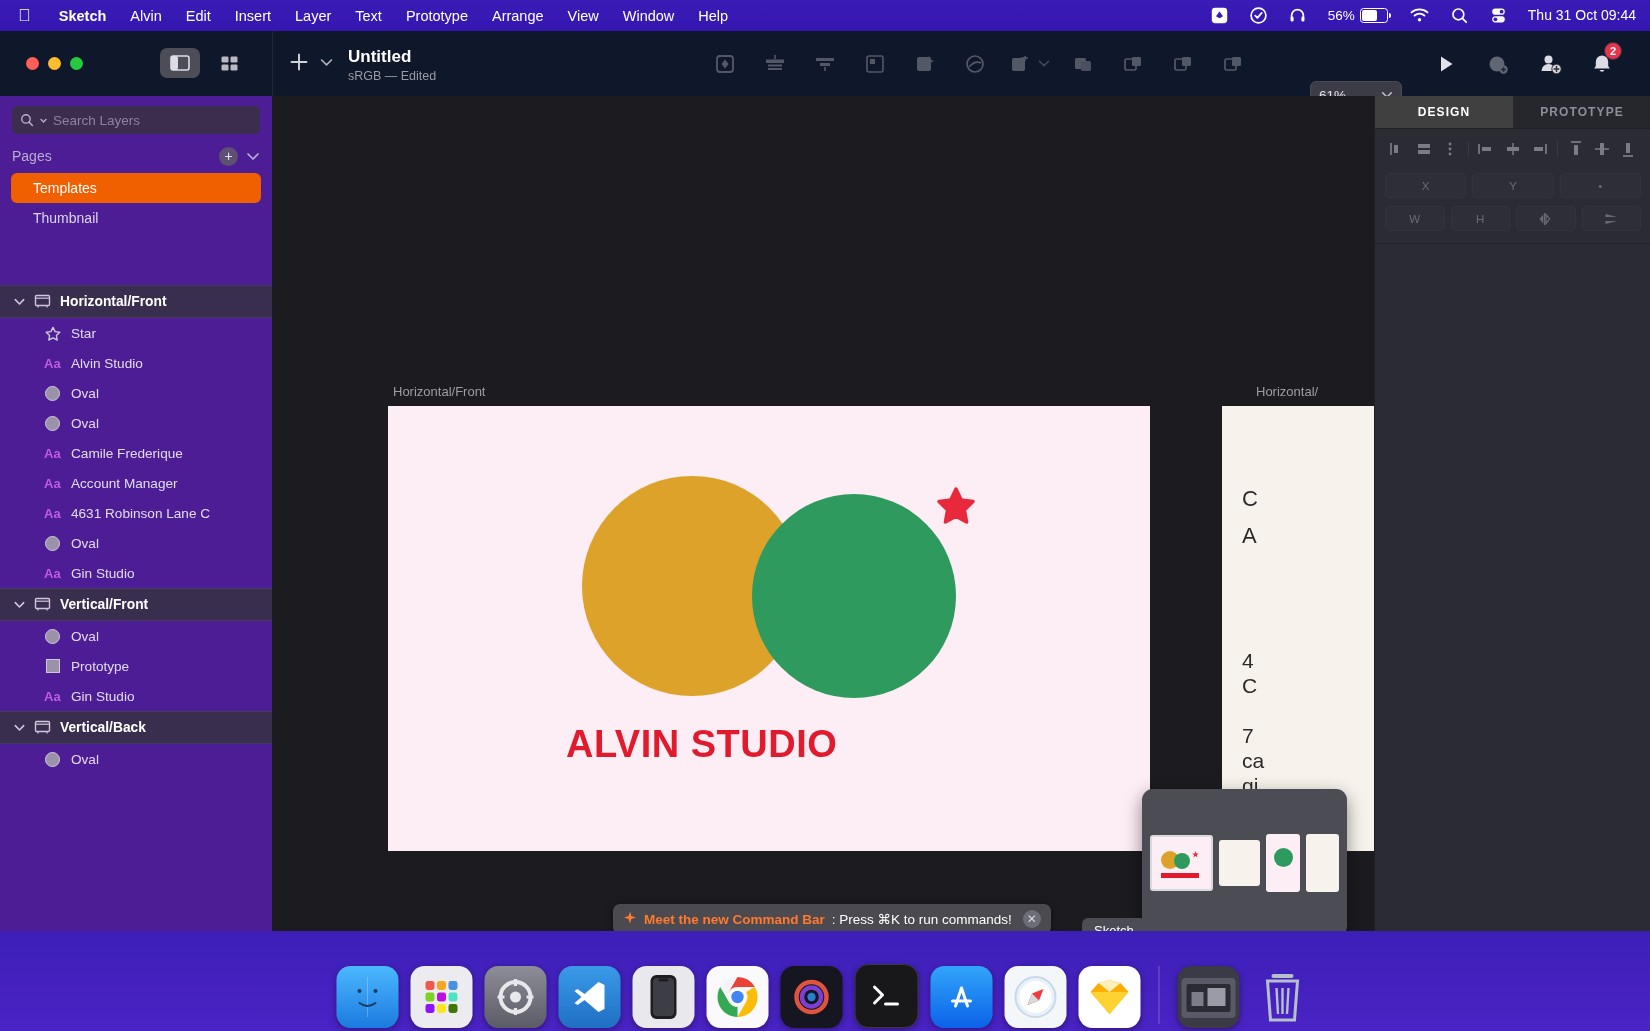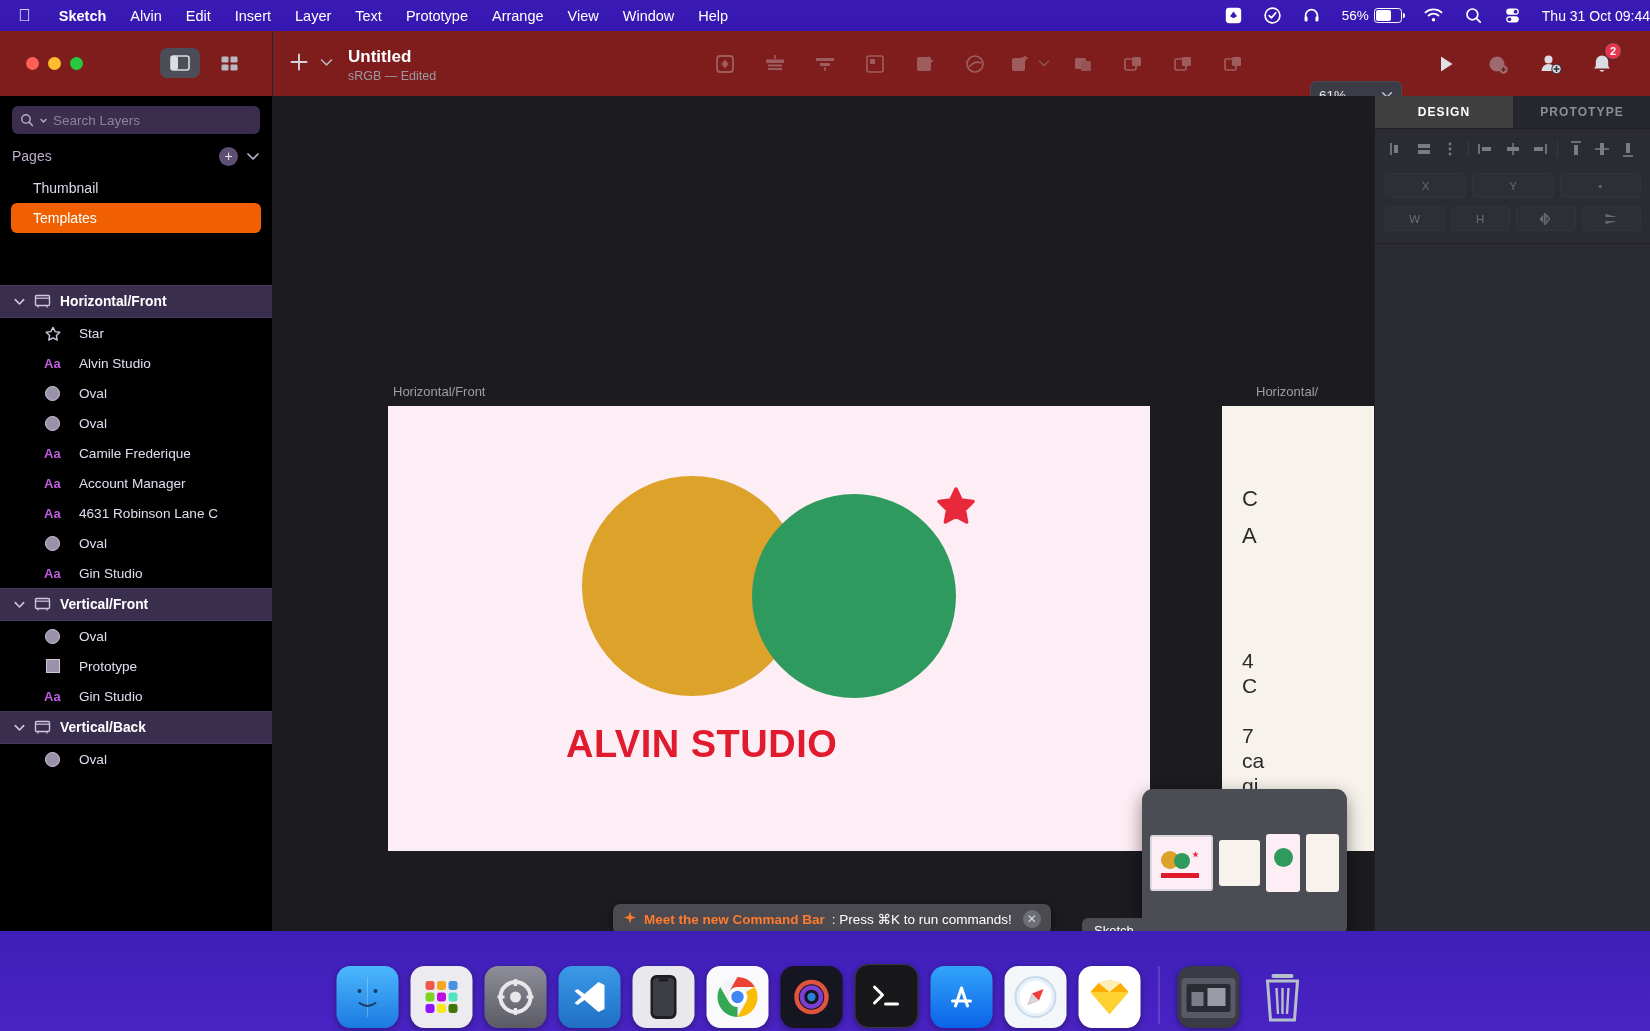--- a/index.html
+++ b/index.html
@@ -15,37 +15,37 @@
   .menubar{
     position:absolute;top:0;left:0;width:1650px;height:31px;
     background:linear-gradient(180deg,#3b1bb5 0%,#3616b0 100%);
     display:flex;align-items:center;
     font-size:14.5px;color:#fff;
     z-index:60;
   }
   .apple-logo{margin-left:18px;margin-right:16px;font-size:17px;line-height:1;display:flex;align-items:center;}
   .menubar .mi{padding:0 12px;white-space:nowrap;}
   .menubar .mi.bold{font-weight:bold;}
-  .menubar-right{margin-left:auto;display:flex;align-items:center;gap:0px;}
+  .menubar-right{margin-left:auto;display:flex;padding-right:14px;gap:0px;}
   .menubar-right .tray{padding:0 11px;display:flex;align-items:center;}
   .batt-pct{font-size:13.5px;margin-right:5px;}
   .batt-shell{width:26px;height:13px;border:1.6px solid #fff;border-radius:3.5px;position:relative;display:inline-block;}
   .batt-shell:after{content:"";position:absolute;right:-4px;top:3.5px;width:2.2px;height:5px;background:#fff;border-radius:0 2px 2px 0;}
   .batt-fill{position:absolute;left:1.4px;top:1.4px;bottom:1.4px;width:56%;background:#fff;border-radius:2px;}
   .clock{font-size:14px;padding-left:10px;}
 
   
   .window{
     position:absolute;left:0;top:31px;width:1650px;height:900px;
     background:#2b2b33;overflow:hidden;
   }
   
   .toolbar{
     position:absolute;left:0;top:0;width:1650px;height:65px;
-    background:#7f1d1d;display:flex;align-items:center;
+    background:#0f172a;display:flex;align-items:center;
     border-bottom:1px solid #232329;
   }
   .traffic{position:absolute;left:26px;top:26px;display:flex;gap:9px;}
   .tl{width:13px;height:13px;border-radius:50%;}
   .tl.r{background:#ff5f57;}.tl.y{background:#febc2e;}.tl.g{background:#28c840;}
   .viewbtns{position:absolute;left:160px;top:17px;display:flex;gap:9px;}
   .vb{width:40px;height:30px;border-radius:7px;display:flex;align-items:center;justify-content:center;}
   .vb.active{background:#4d4d58;}
   .sep-v{position:absolute;left:272px;top:0;width:1px;height:65px;background:#26262c;}
   .tb-plus{position:absolute;left:288px;top:20px;display:flex;align-items:center;gap:10px;color:#cfcfd6;}
@@ -66,21 +66,21 @@
   .badge{
     position:absolute;top:11px;right:6px;background:#e8344a;color:#fff;
     font-size:11px;font-weight:bold;border-radius:9px;min-width:18px;height:18px;
     display:flex;align-items:center;justify-content:center;padding:0 4px;box-sizing:border-box;
     border:1.5px solid #33333c;
   }
 
   
   .sidebar{
     position:absolute;left:0;top:65px;width:272px;height:835px;
-    background:#000000;overflow:hidden;
+    background:#4c1d95;overflow:hidden;
   }
   .search-wrap{padding:10px 12px 0 12px;}
   .search{
     height:28px;background:#3a2d4e;border-radius:6px;
     display:flex;align-items:center;padding:0 8px;gap:6px;
   }
   .search .ph{color:#8d82a0;font-size:13.5px;}
   .pages-head{
     display:flex;align-items:center;height:34px;padding:0 12px;margin-top:5px;
     color:#b9aecd;font-size:14px;justify-content:space-between;
@@ -91,21 +91,21 @@
     height:30px;margin:0 11px;border-radius:6px;display:flex;align-items:center;
     padding-left:22px;color:#ded6ea;font-size:14px;box-sizing:border-box;
   }
   .page-row.sel{background:#f06000;color:#fff;}
   .pages-spacer{height:52px;}
   .grp{
     height:31px;background:#3a2e4e;border-top:1px solid #473a5e;border-bottom:1px solid #473a5e;
     display:flex;align-items:center;padding-left:14px;gap:9px;color:#fff;font-size:13.8px;font-weight:bold;
   }
   .layer{
-    height:30px;display:flex;align-items:center;padding-left:44px;gap:18px;
+    height:30px;display:flex;align-items:center;padding-left:44px;gap:10px;
     color:#e2dbee;font-size:13.6px;
   }
   .aa{color:#c05ce0;font-size:13px;font-weight:bold;width:17px;}
   .ic{width:17px;display:flex;align-items:center;justify-content:center;}
   .dot{width:15px;height:15px;border-radius:50%;background:#9a92a8;border:1.5px solid #cfc8dc;box-sizing:border-box;}
   .sq{width:14px;height:14px;background:#9a92a8;border:1.5px solid #cfc8dc;box-sizing:border-box;}
 
   
   .canvas{
     position:absolute;left:272px;top:65px;width:1102px;height:835px;
@@ -420,25 +420,25 @@
     <div class="pages-head">
       <span>Pages</span>
       <span class="sp">
         <span class="circle-plus">+</span>
         <svg width="14" height="9" viewBox="0 0 14 9">
             <path d="M2 2 L7 7 L12 2" fill="none" stroke="#b9aecd" stroke-width="1.7" stroke-linecap="round" stroke-linejoin="round"></path>
           </svg>
       </span>
     </div>
 
+    <div class="page-row sel">
+      <span>Templates</span>
+    </div>
     <div class="page-row">
       <span>Thumbnail</span>
-    </div>
-    <div class="page-row sel">
-      <span>Templates</span>
     </div>
 
     <div class="pages-spacer"></div>
 
     <div class="grp">
       <svg width="11" height="8" viewBox="0 0 11 8">
           <path d="M1.3 1.6 L5.5 6 L9.7 1.6" fill="none" stroke="#cfc6de" stroke-width="1.6" stroke-linecap="round" stroke-linejoin="round"></path>
         </svg>
       <svg width="17" height="15" viewBox="0 0 17 15">
           <rect x="1.5" y="1.5" width="14" height="10" rx="1.2" fill="none" stroke="#cfc6de" stroke-width="1.4"></rect>

